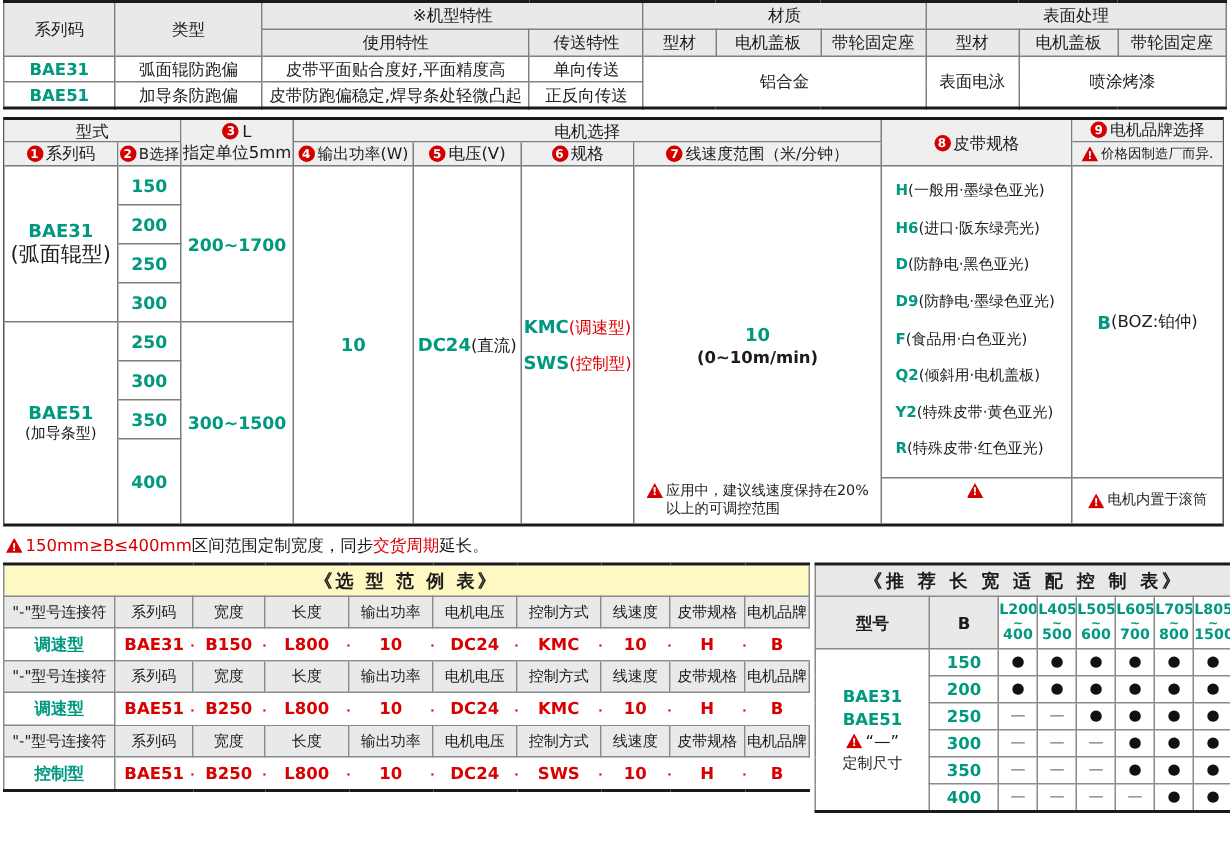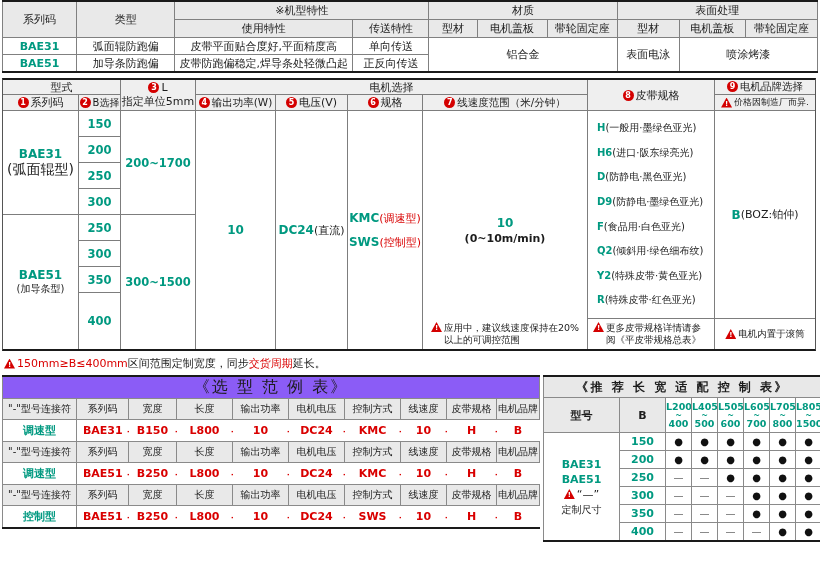--- a/index.html
+++ b/index.html
@@ -41,21 +41,21 @@
   .beltlist{align-items:flex-start;padding-left:9px;font-size:10px;line-height:14.6px;text-align:left;gap:10px;}
   .notecell{font-size:9.5px;line-height:12px;padding:0 5px;}
   .speedcell{position:relative;}
   .speednote{position:absolute;bottom:3px;left:8px;right:4px;font-size:9.5px;line-height:12px;text-align:left;color:#1c1c1c;display:flex;}
   
   .widthnote{margin:5px 2px 4px 4px;font-size:11px;display:flex;align-items:center;}
   
   .bottom{display:flex;margin:0 2px;gap:3px;align-items:flex-start;}
   .t3{width:537px;border-top:2px solid #1a1a1a;border-bottom:2px solid #1a1a1a;}
   .t3 td{border:1px solid #8a8a8a;text-align:center;padding:0;overflow:hidden;white-space:nowrap;}
-  .t3 td.title{background:#8b5cf6;height:20px;font-weight:normal;letter-spacing:2px;font-size:16px;}
+  .t3 td.title{background:#fef9c3;height:20px;font-weight:bold;letter-spacing:2px;font-size:12px;}
   .t3 tr.hd td{background:#e9e9e9;height:20px;font-size:10px;}
   .t3 tr.val td{height:21px;background:#fff;font-weight:bold;}
   .t3 tr.val td.v{border-left:none;border-right:none;position:relative;color:#d90000;font-size:11px;}
   .t3 .dash{position:absolute;right:-4px;top:50%;transform:translateY(-50%);color:#d90000;font-weight:bold;}
   .t4{width:278px;border-top:2px solid #1a1a1a;border-bottom:2px solid #1a1a1a;}
   .t4 td{border:1px solid #8a8a8a;text-align:center;padding:0;overflow:hidden;}
   .t4 td.title{background:#e8e8e8;height:20px;font-weight:bold;letter-spacing:2.5px;font-size:12px;}
   .t4 tr.hd td{height:34px;}
   .t4 td.ghd{background:#e9e9e9;font-weight:bold;}
   .t4 .lcol{color:#009980;font-weight:bold;font-size:9.5px;line-height:9.5px;}
@@ -207,29 +207,28 @@
         <span>应用中，建议线速度保持在20%以上的可调控范围</span>
         </div>
       </div>
 
     <div class="c beltlist" style="grid-column:8/9;grid-row:3/11">
       <div><span class="teal">H</span><span>(一般用·墨绿色亚光)</span></div>
       <div><span class="teal">H6</span><span>(进口·阪东绿亮光)</span></div>
       <div><span class="teal">D</span><span>(防静电·黑色亚光)</span></div>
       <div><span class="teal">D9</span><span>(防静电·墨绿色亚光)</span></div>
       <div><span class="teal">F</span><span>(食品用·白色亚光)</span></div>
-      <div><span class="teal">Q2</span><span>(倾斜用·绿色细布纹)</span></div>
+      <div><span class="teal">Q2</span><span>(倾斜用·电机盖板)</span></div>
       <div><span class="teal">Y2</span><span>(特殊皮带·黄色亚光)</span></div>
       <div><span class="teal">R</span><span>(特殊皮带·红色亚光)</span></div>
     </div>
     <div class="c nb notecell rowc" style="grid-column:8/9;grid-row:11/12;align-items:flex-start;padding-top:3px">
       <span class="tri">
           <i>!</i>
         </span>
-      <span style="text-align:left">更多皮带规格详情请参阅《平皮带规格总表》</span>
       </div>
 
     <div class="c nr rowc" style="grid-column:9/10;grid-row:3/11">
       <span class="bigteal">B</span>
         <span>(BOZ:铂仲)</span>
       </div>
     <div class="c nr nb notecell rowc" style="grid-column:9/10;grid-row:11/12">
       <span class="tri">
           <i>!</i>
         </span>

